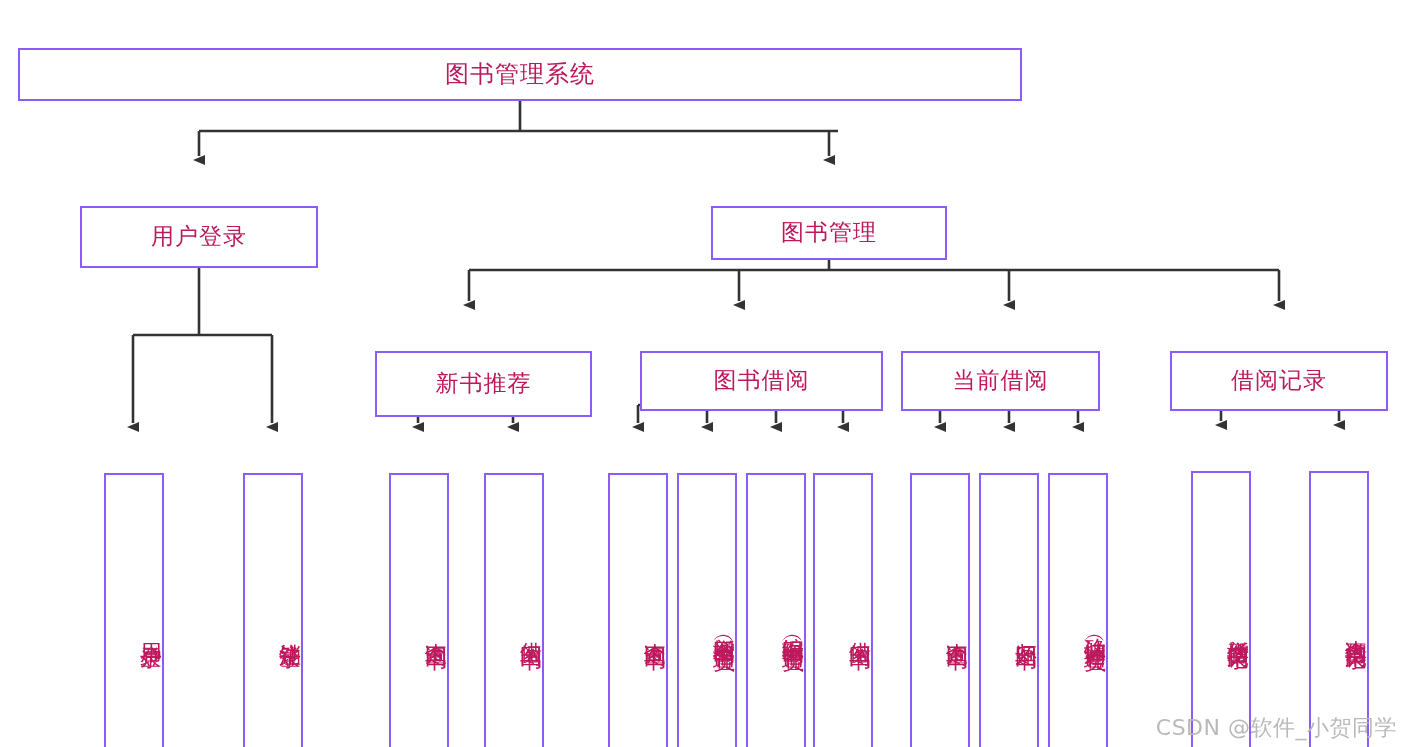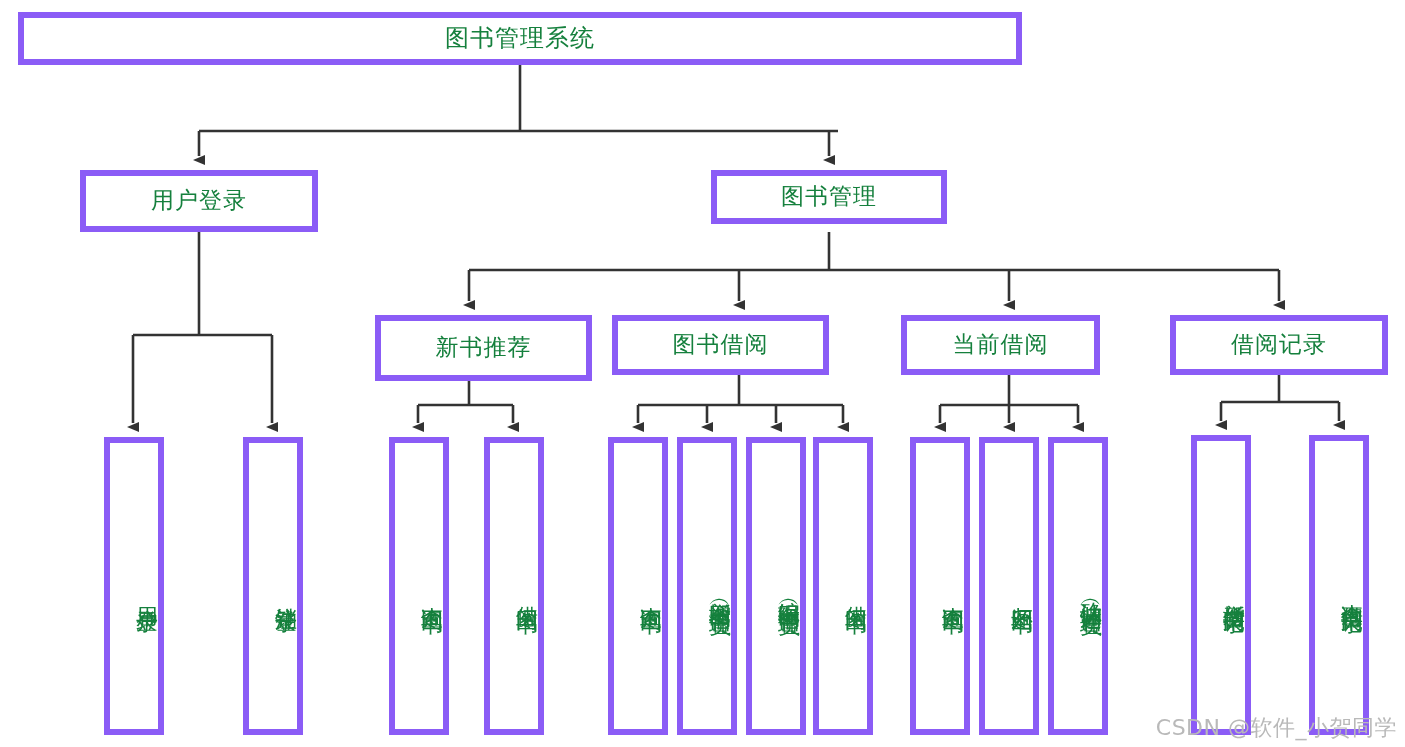--- a/index.html
+++ b/index.html
@@ -23,25 +23,26 @@
     left: 0;
     top: 0;
     width: 1405px;
     height: 747px;
     pointer-events: none;
   }
   .node {
     position: absolute;
     box-sizing: border-box;
     background: #ffffff;
-    border: 6px solid #8b5cf6;
+    border: 2px solid #8b5cf6;
     display: flex;
     align-items: center;
     justify-content: center;
-    color: #15803d;
+    color: #be185d;
+    margin-top: 36px;
   }
   .node-h {
     font-size: 23px;
     letter-spacing: 1px;
     line-height: 1.1;
     white-space: nowrap;
   }
   .node-root {
     font-size: 24px;
   }
@@ -132,21 +133,21 @@
   <div class="node node-h" style="left:80px; top:170px; width:238px; height:62px;">
     <span>用户登录</span>
   </div>
   <div class="node node-h" style="left:711px; top:170px; width:236px; height:54px;justify-content:center;">
     <span>图书管理</span>
   </div>
 
   <div class="node node-h" style="left:375px; top:315px; width:217px; height:66px;">
     <span>新书推荐</span>
   </div>
-  <div class="node node-h" style="left:612px; top:315px; width:217px; height:60px;">
+  <div class="node node-h" style="left:640px; top:315px; width:243px; height:60px;">
     <span>图书借阅</span>
   </div>
   <div class="node node-h" style="left:901px; top:315px; width:199px; height:60px;">
     <span>当前借阅</span>
   </div>
   <div class="node node-h" style="left:1170px; top:315px; width:218px; height:60px;">
     <span>借阅记录</span>
   </div>
 
   <div class="node node-v" style="left:104px; top:437px; width:60px; height:298px;">

